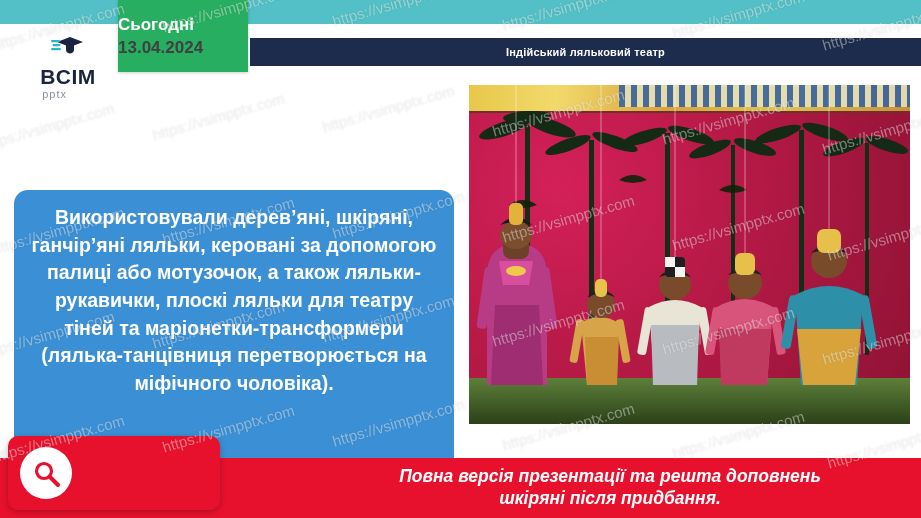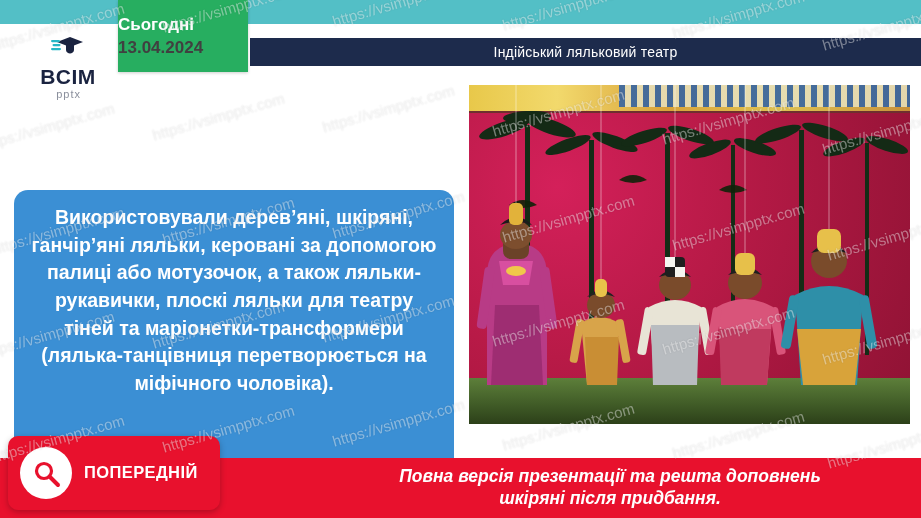--- a/index.html
+++ b/index.html
@@ -40,39 +40,39 @@
     position:absolute;left:0;top:0;width:921px;height:24px;
     background:linear-gradient(90deg,#53bfc6 0%, #53bfc6 100%);
   }
   .title-bar{
     position:absolute;left:250px;top:38px;width:671px;height:28px;
     background:#1d2b4c;
     z-index:6;
     display:flex;align-items:center;justify-content:center;
   }
   .title-bar span{
-    color:#ffffff;font-size:14px;font-weight:normal;
+    color:#ffffff;font-size:11px;font-weight:bold;
     letter-spacing:0.2px;
   }
   
   .logo{
     position:absolute;left:8px;top:32px;width:120px;height:40px;
     z-index:10;display:flex;align-items:center;gap:6px;flex-direction:column;
   }
   .logo-mark{
     position:relative;width:34px;height:28px;
   }
   .logo-text{
     display:flex;flex-direction:column;line-height:1;
   }
   .logo-text .bcim{
     font-size:21px;font-weight:bold;color:#1a2340;letter-spacing:0.5px;
   }
   .logo-text .pptx{
-    font-size:11px;color:#8a8f9c;letter-spacing:1px;margin-top:2px;margin-left:16px;
+    font-size:11px;color:#8a8f9c;letter-spacing:1px;margin-top:2px;margin-left:2px;
   }
   
   .date-badge{
     position:absolute;left:118px;top:0px;width:130px;height:72px;
     background:#27ae60;
     z-index:12;
     display:flex;flex-direction:column;align-items:flex-start;justify-content:center;
     box-shadow:0 1px 3px rgba(0,0,0,0.2);
   }
   .date-badge .today{
@@ -358,17 +358,16 @@
   <div class="preview-box">
     <div class="preview-circle">
       <div class="magnifier">
         <svg width="28" height="28" viewBox="0 0 28 28">
           <circle cx="11" cy="11" r="7.5" fill="none" stroke="#e8112d" stroke-width="3.2"></circle>
           <line x1="16.5" y1="16.5" x2="25" y2="25" stroke="#e8112d" stroke-width="4" stroke-linecap="round"></line>
         </svg>
       </div>
     </div>
     <div class="preview-text">
-      <div>ПОПЕРЕДНІЙ</div>
     </div>
   </div>
 
 </div>
 
 </body></html>

